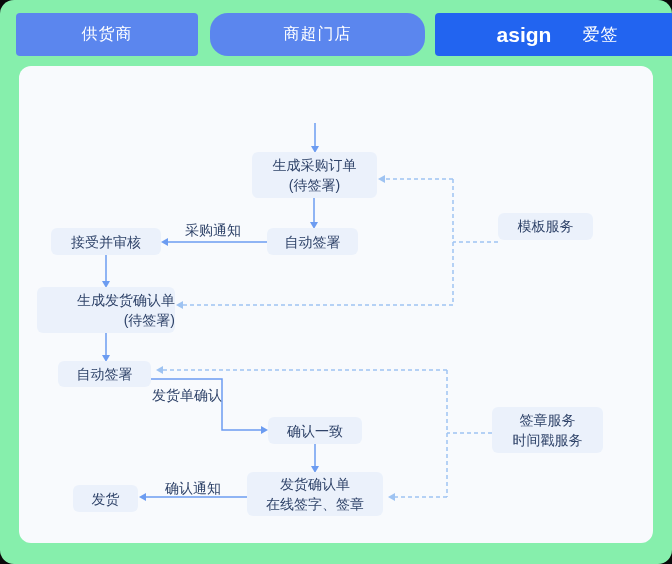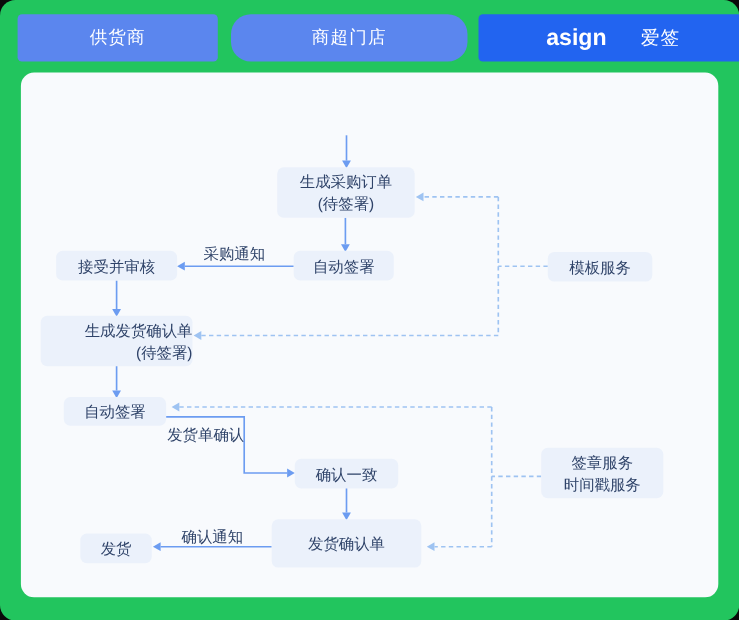--- a/index.html
+++ b/index.html
@@ -1,18 +1,18 @@
 <!DOCTYPE html>
 <html><head>
 <meta charset="utf-8">
 <style>
   html,body{margin:0;padding:0;background:#0a0a0a;}
   .stage{
     position:relative;width:672px;height:564px;
-    background:#22c55e;border-radius:14px;overflow:hidden;
+    background:#86efac;border-radius:14px;overflow:hidden;
     font-family:"Liberation Sans","DejaVu Sans",sans-serif;
   }
   
   .lane{
     position:absolute;top:13px;height:43px;border-radius:4px;
     background:#5B86EE;color:#ffffff;
     display:flex;align-items:center;justify-content:center;
     font-size:16px;font-weight:500;letter-spacing:1px;
   }
   .lane--supplier{left:16px;width:182px;}
@@ -33,21 +33,21 @@
   }
   .n-demand   {left:255px;top:97px; width:120px;height:27px;}
   .n-order    {left:252px;top:152px;width:125px;height:46px;}
   .n-auto1    {left:267px;top:228px;width:91px; height:27px;}
   .n-accept   {left:51px; top:228px;width:110px;height:27px;}
   .n-delivery {left:37px; top:287px;width:138px;height:46px;align-items:flex-end;}
   .n-auto2    {left:58px; top:361px;width:93px; height:26px;}
   .n-confirm  {left:268px;top:417px;width:94px; height:27px;}
   .n-signonl  {left:247px;top:472px;width:136px;height:44px;}
   .n-ship     {left:73px; top:485px;width:65px; height:27px;}
-  .n-template {left:498px;top:229px;width:95px; height:27px;}
+  .n-template {left:498px;top:213px;width:95px; height:27px;font-family:Liberation Mono, monospace;}
   .n-seal     {left:492px;top:407px;width:111px;height:46px;}
   
   .elabel{
     position:absolute;color:#2F4369;font-size:14px;line-height:16px;
     text-align:center;white-space:nowrap;
   }
   .el-purchase{left:178px;top:222px;width:70px;}
   .el-delivery{left:151px;top:387px;width:72px;}
   .el-confirm {left:158px;top:480px;width:70px;}
   
@@ -134,20 +134,21 @@
   <div class="node n-auto2">
     <span>自动签署</span>
   </div>
 
   <div class="node n-confirm">
     <span>确认一致</span>
   </div>
 
   <div class="node n-signonl">
     <span>发货确认单</span>
+    <span>在线签字、签章</span>
   </div>
 
   <div class="node n-ship">
     <span>发货</span>
   </div>
 
   <div class="node n-template">
     <span>模板服务</span>
   </div>
 

